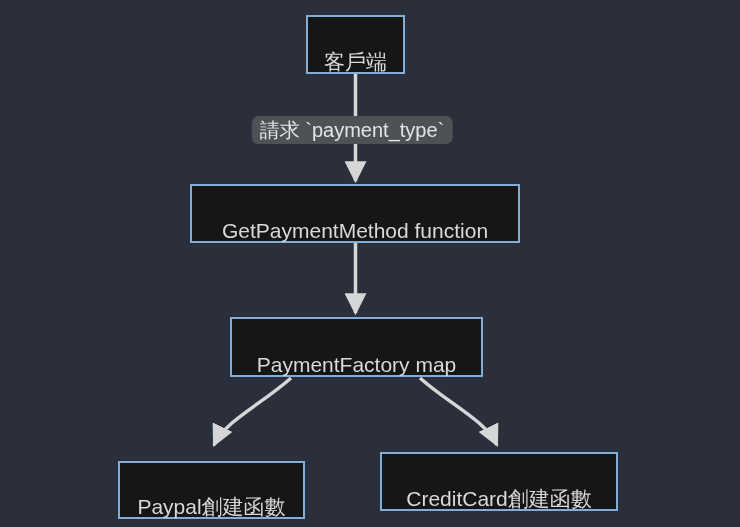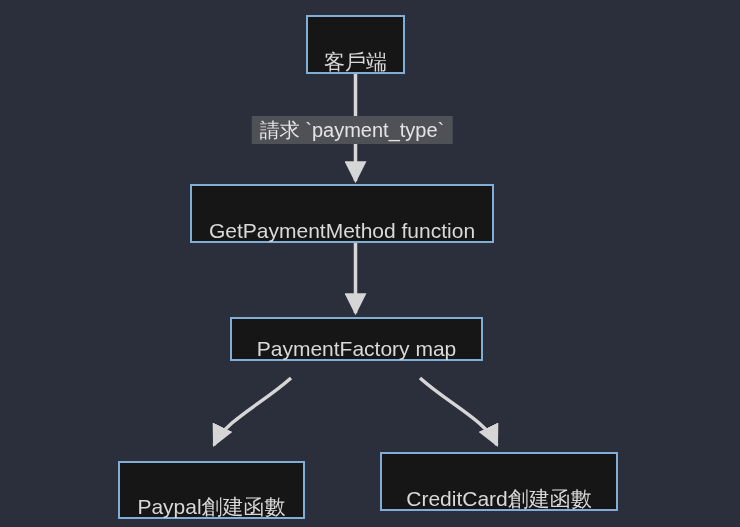--- a/index.html
+++ b/index.html
@@ -35,35 +35,36 @@
     color: #d9d9d9;
     display: flex;
     align-items: flex-end;
     justify-content: center;
     font-size: 21px;
     line-height: 1;
     white-space: nowrap;
     text-align: center;
   }
   .node-client        { left: 306px; top: 15px;  width: 99px;  height: 59px; }
-  .node-gpm           { left: 190px; top: 184px; width: 304px; height: 59px; }
-  .node-factory       { left: 230px; top: 317px; width: 253px; height: 44px; }
+  .node-gpm           { left: 190px; top: 184px; width: 330px; height: 59px; }
+  .node-factory       { left: 230px; top: 317px; width: 253px; height: 60px; }
   .node-paypal        { left: 118px; top: 452px; width: 187px; height: 58px; margin-top: 9px; }
   .node-creditcard    { left: 380px; top: 452px; width: 238px; height: 59px; }
   .edge-label {
     position: absolute;
     left: 352px;
     top: 130px;
     transform: translate(-50%, -50%);
     background: #4e5257;
     color: #e4e4e4;
     font-size: 20px;
     line-height: 1.3;
     padding: 1px 8px;
     white-space: nowrap;
+    border-radius: 7px;
   }
 </style>
 </head>
 <body>
 
 <div class="canvas">
 
   <svg class="edges-layer" width="740" height="527" viewBox="0 0 740 527" xmlns="http://www.w3.org/2000/svg">
     <defs>
       <marker id="arrowhead" viewBox="0 0 10 10" refX="9" refY="5" markerUnits="userSpaceOnUse" markerWidth="22" markerHeight="22" orient="auto">

